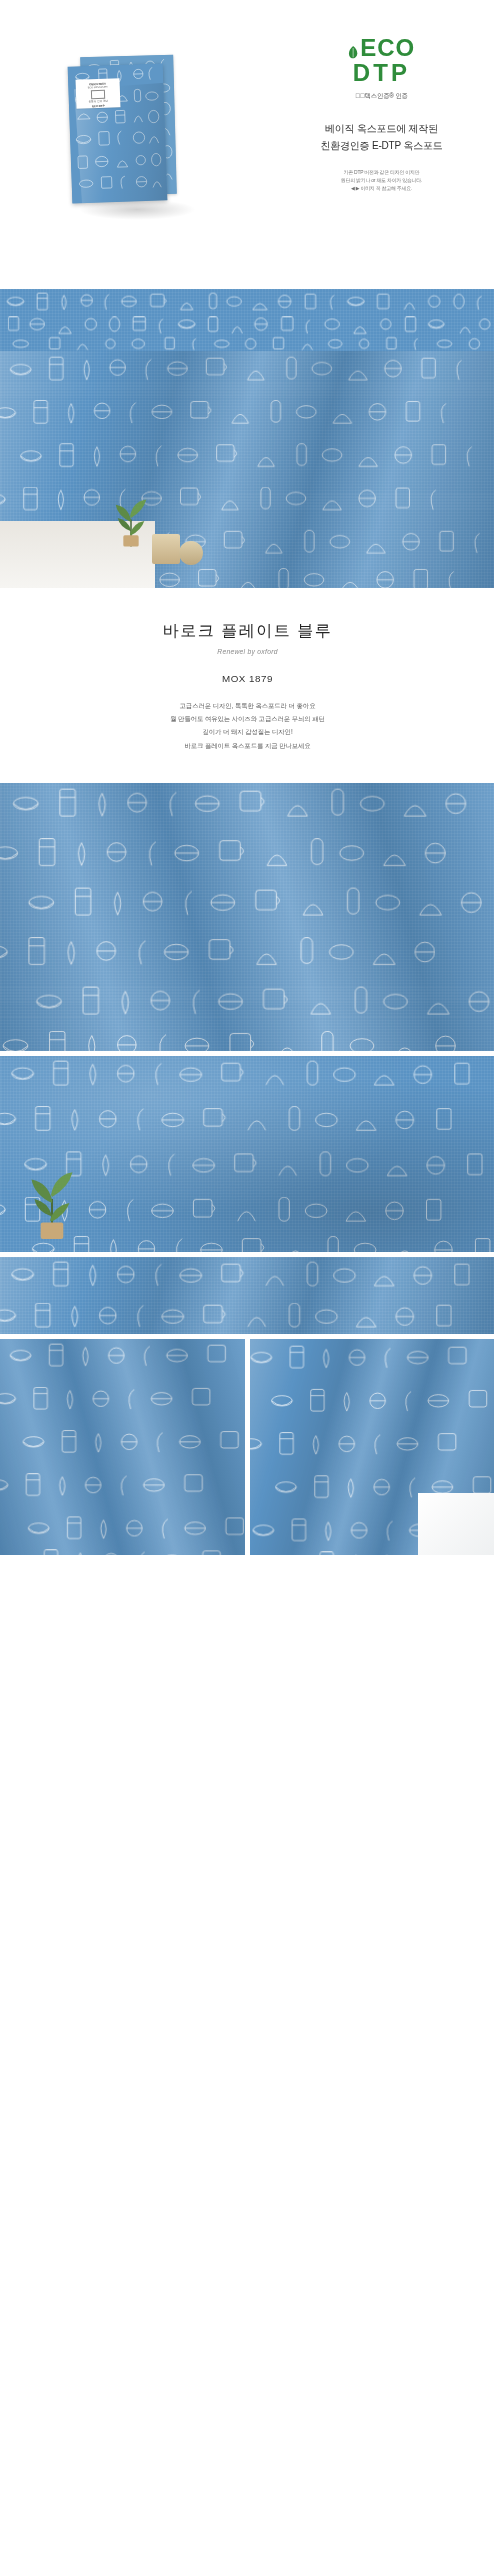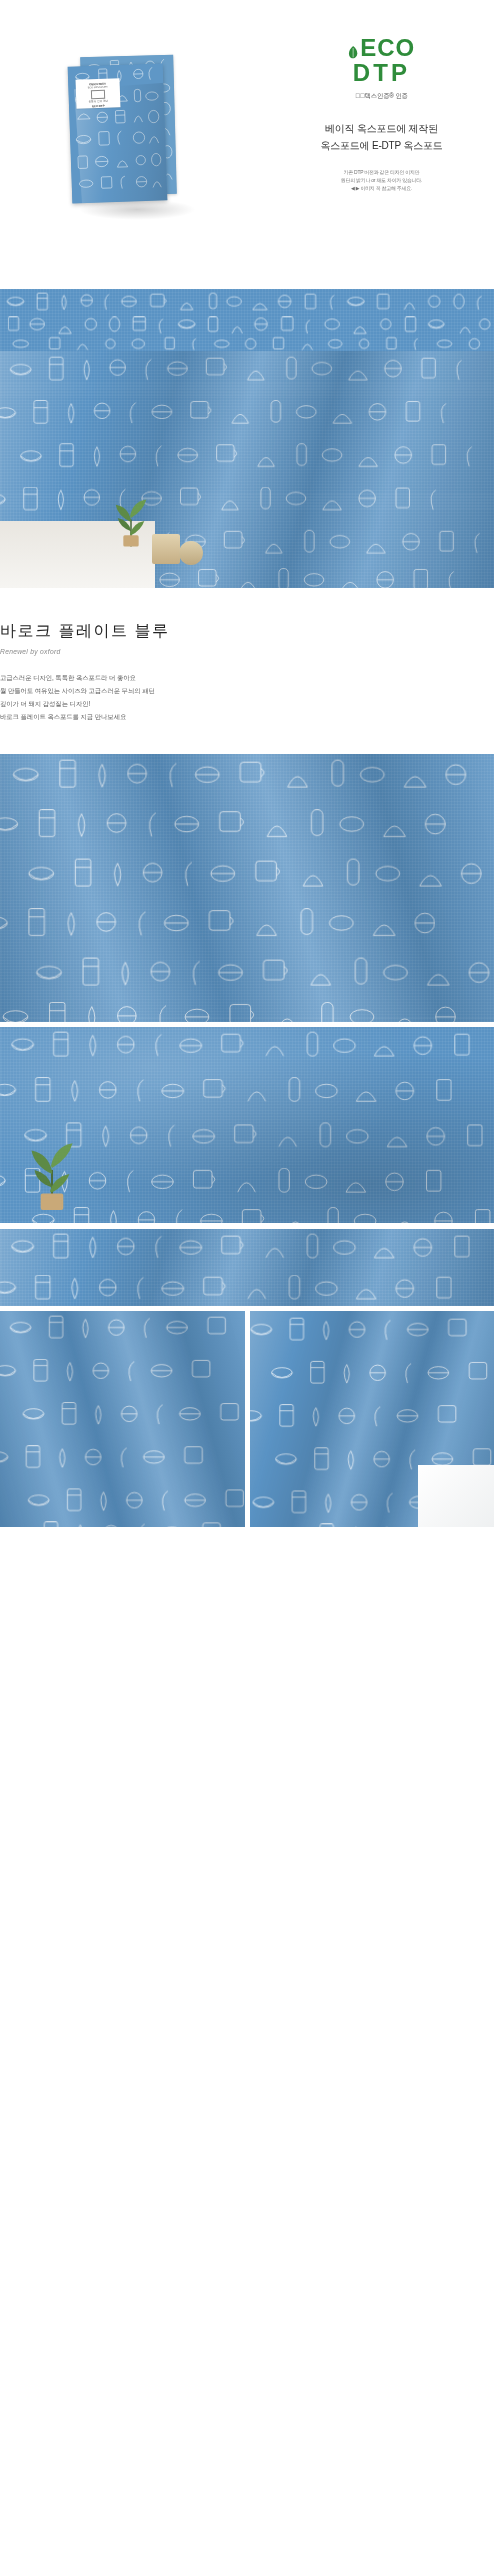--- a/index.html
+++ b/index.html
@@ -42,21 +42,21 @@
   .fabric .motifs{position:absolute;inset:0;}
 
   .band{width:495px;}
   .strip1{height:62px;}
   .big1{height:237px;}
   .big2{height:268px;}
   .big3{height:196px;}
   .strip2{height:77px;}
 
   
-  .titleblock{width:495px;background:#fff;padding:33px 0 31px 0;box-sizing:border-box;}
+  .titleblock{width:495px;background:#fff;text-align:center;padding:33px 0 31px 0;box-sizing:border-box;}
   .prod-title{font-size:16px;color:#222;letter-spacing:1.5px;font-weight:normal;}
   .prod-sub{font-size:6.7px;color:#8a8a8a;margin-top:6.2px;font-style:italic;letter-spacing:0.3px;}
   .prod-code{font-size:9.8px;color:#333;margin-top:17.5px;letter-spacing:0.5px;}
   .prod-desc{font-size:6.4px;color:#555;margin-top:15.5px;line-height:2.05;letter-spacing:-0.1px;}
 
   .gap{height:5.2px;background:#fff;width:495px;}
 
   
   .duo{display:flex;width:495px;gap:4.1px;}
   .duo > div{flex:1;height:216px;position:relative;overflow:hidden;background:#5a93c4;}
@@ -202,21 +202,21 @@
           </span>
           <span class="eco-word">ECO</span>
         </div>
         <div class="dtp-word">DTP</div>
       </div>
 
       <div class="cert-line">오ّ텍스인증® 인증</div>
 
       <div class="headline">
         <div>베이직 옥스포드에 제작된</div>
-        <div>옥스포드에 E-DTP 옥스포드</div>
+        <div>친환경인증 E-DTP 옥스포드</div>
       </div>
 
       <div class="notice">
         <div>기존 DTP 버전과 같은 디자인 이지만</div>
         <div>원단의 밝기나 or 채도 차이가 있습니다.</div>
         <div class="pointer">◀ ▶ 이미지 꼭 참고해 주세요.</div>
       </div>
     </div>
   </div>
 
@@ -357,20 +357,21 @@
       </svg>
     </div>
 
     <div class="spool" style="left:152px;top:183px;width:28px;height:30px;background:linear-gradient(180deg,#e2d3b0,#c5ae84);"></div>
     <div class="spool" style="left:179px;top:190px;width:24px;height:24px;background:linear-gradient(180deg,#ded0ad,#bda87f);border-radius:50%;"></div>
   </div>
 
   <div class="titleblock">
     <div class="prod-title">바로크 플레이트 블루</div>
     <div class="prod-sub">Renewel by oxford</div>
+    <div class="prod-code">MOX 1879</div>
     <div class="prod-desc">
       <div>고급스러운 디자인, 톡톡한 옥스포드라 더 좋아요</div>
       <div>뭘 만들어도 여유있는 사이즈와 고급스러운 무늬의 패턴</div>
       <div>깊이가 더 돼지 감성짙는 디자인!</div>
       <div>바로크 플레이트 옥스포드를 지금 만나보세요</div>
     </div>
   </div>
 
   <div class="band big2 fabric">
     <div class="weave"></div>

